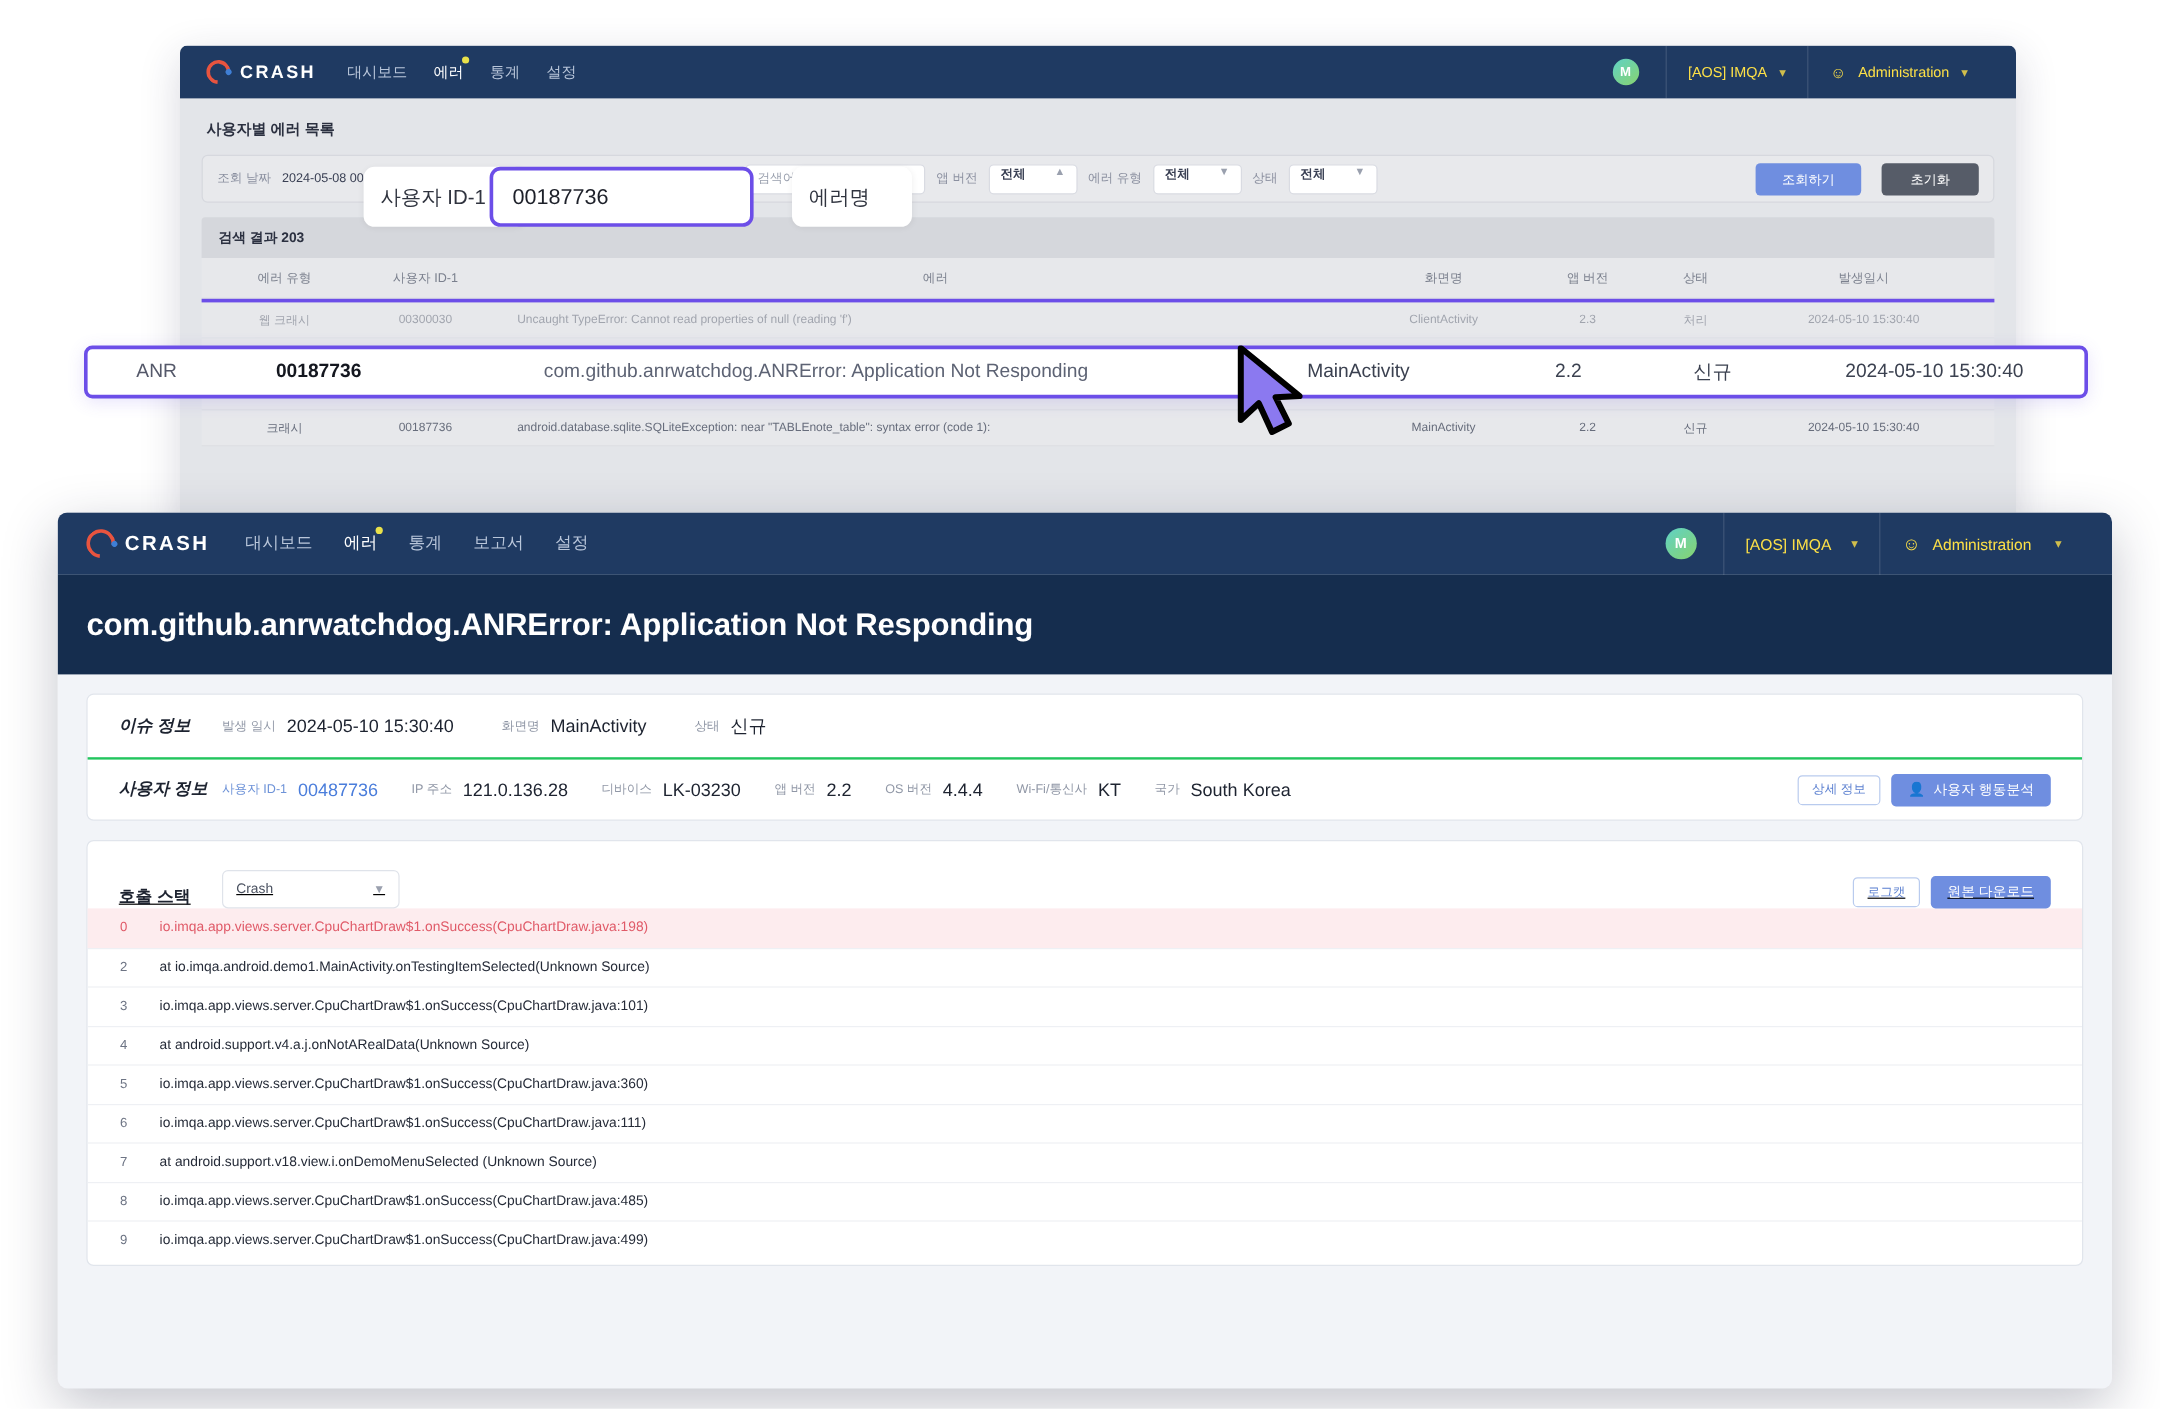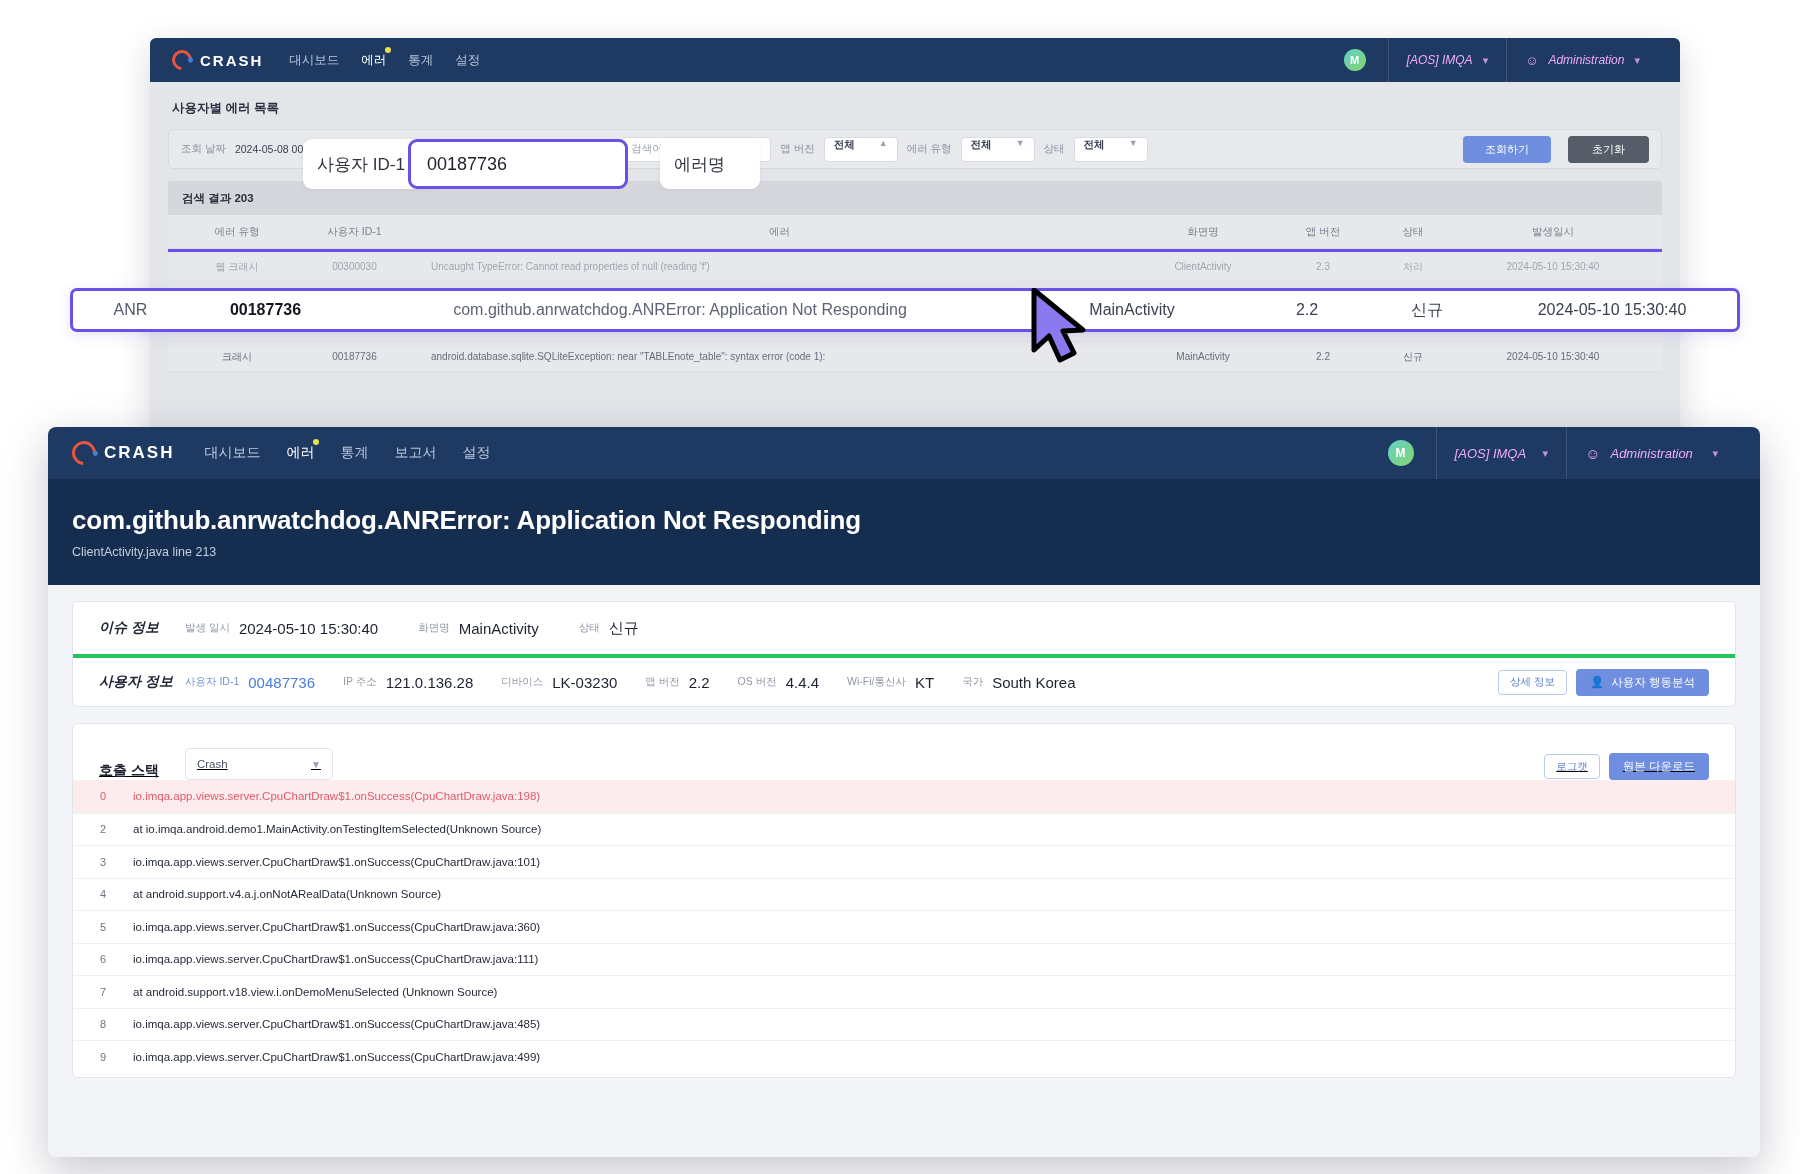--- a/index.html
+++ b/index.html
@@ -43,22 +43,22 @@
   .nav-right { margin-left:auto; display:flex; align-items:center; height:100%; }
   .avatar {
     width: 22px; height: 22px; border-radius: 50%;
     background: linear-gradient(140deg,#5fd2c6,#88d36f);
     color:#fff; font-size:11px; font-weight:bold;
     display:flex; align-items:center; justify-content:center;
     margin-right: 22px;
   }
   .nav-sep { width:1px; height:100%; background:rgba(255,255,255,0.14); }
   .nav-select {
-    display:flex; align-items:center; gap:10px; color:#f0abfc; font-size:12px;
-    padding: 0 18px; height:100%; cursor:pointer; white-space:nowrap;font-style:italic;
+    display:flex; align-items:center; gap:10px; color:#fde047; font-size:12px;
+    padding: 0 18px; height:100%; cursor:pointer; white-space:nowrap;
   }
   .nav-select .chev { font-size:11px; opacity:.8; }
   .nav-select .sp { flex: 1 1 auto; min-width: 46px; }
   .person-icon { font-size:13px; }
 
   .body-top { background:#e3e5e9; padding: 14px 18px 0 18px; height: 356px; }
   .sec-title { font-size:12.5px; font-weight:bold; color:#2b3040; margin:4px 0 12px 4px; }
 
   .filter-bar {
     background:#e8e9ec; border:1px solid #d6d8de; border-radius:5px;
@@ -147,21 +147,21 @@
   .nav-item-b.active { color:#fff; }
 
   .hero { background:#152d4e; padding: 26px 24px 26px 24px; }
   .hero h1 { color:#ffffff; font-size:26px; font-weight:bold; letter-spacing:-0.2px; }
   .hero .sub { color:#c3cede; font-size:12.5px; margin-top:9px; }
 
   .content { padding: 16px 24px 20px 24px; }
   .card { background:#fff; border:1px solid #e1e5ec; border-radius:6px; }
 
   .info-row { display:flex; align-items:center; height:52px; padding:0 26px; }
-  .info-row + .info-row { border-top:4px solid #22c55e; }
+  .info-row + .info-row { border-top:2px solid #22c55e; }
   .info-title { font-size:14px; font-weight:bold; color:#1d2330; width:86px;font-style:italic; }
   .lbl { font-size:10.5px; color:#9097a6; margin-right:9px; white-space:nowrap; }
   .val { font-size:15px; color:#1d2330; white-space:nowrap; }
   .val.link { color:#4a7ddb; }
   .gap28 { width:28px; } .gap40 { width:40px; }
   .btn-ghost {
     border:1px solid #b9cbee; color:#5a7fd0; background:#fff; border-radius:4px;
     font-size:10.5px; padding:0 11px; height:25px; display:flex; align-items:center;
     white-space:nowrap;
   }
@@ -373,21 +373,20 @@
         <div class="nav-select" style="font-size:13px">
           <span class="person-icon" style="font-size:15px">☺</span>
           <span class="sp" style="min-width:92px">Administration</span>
           <span class="chev">▾</span>
         </div>
       </div>
     </div>
 
     <div class="hero">
       <h1>com.github.anrwatchdog.ANRError: Application Not Responding</h1>
-      <div class="sub">ClientActivity.java line 213</div>
     </div>
 
     <div class="content">
 
       <div class="card">
         <div class="info-row">
           <div class="info-title">이슈 정보</div>
           <span class="lbl">발생 일시</span>
           <span class="val">2024-05-10 15:30:40</span>
           <div class="gap40"></div>

